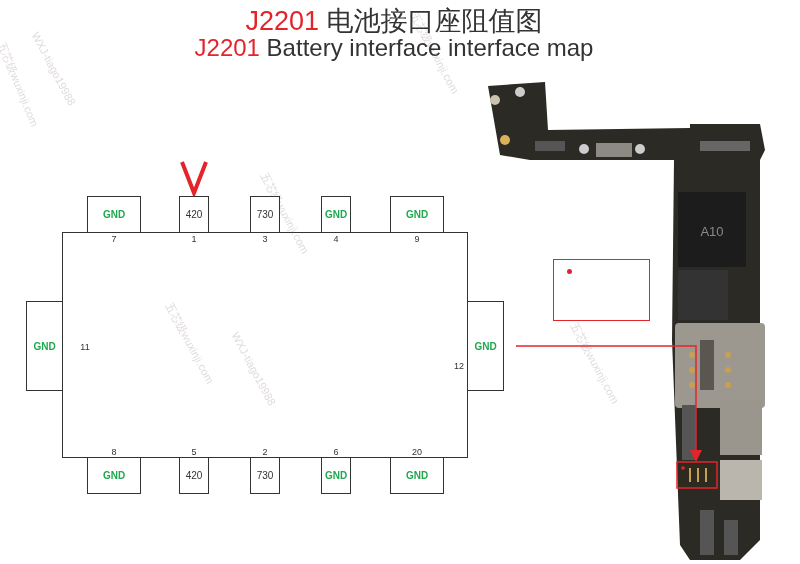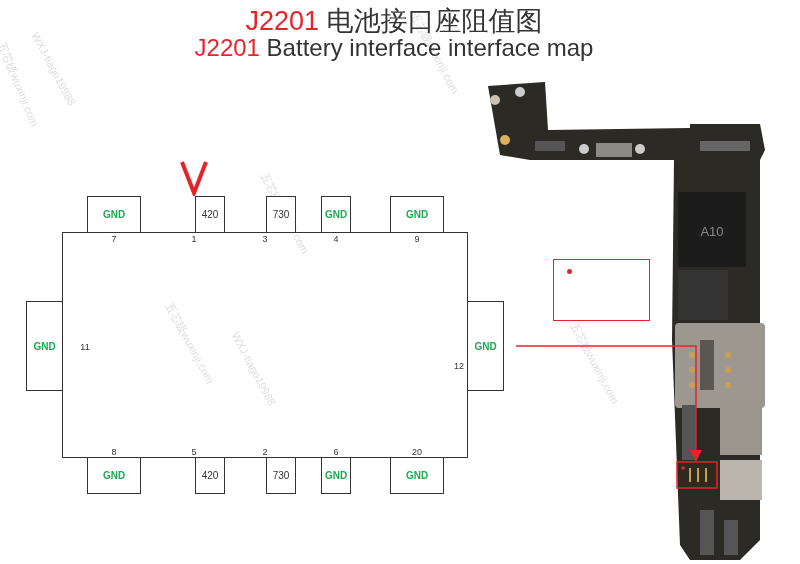--- a/index.html
+++ b/index.html
@@ -7,21 +7,21 @@
          font-family:"Liberation Sans", "DejaVu Sans", sans-serif; }
   .title1, .title2 { position:absolute; left:0; width:788px; text-align:center; white-space:nowrap; }
   .title1 { top:3px; font-size:27px; color:#333; }
   .title2 { top:34px; font-size:24px; color:#333; }
   .red { color:#e3242b; }
   .wm { position:absolute; color:#d9d2d2; font-size:11px; transform-origin:left top; white-space:nowrap; opacity:.8; }
   .body-rect { position:absolute; left:62px; top:232px; width:406px; height:226px; border:1.5px solid #333; box-sizing:border-box; }
   .pad { position:absolute; border:1.5px solid #333; background:#fff; box-sizing:border-box;
          display:flex; align-items:center; justify-content:center; font-size:10px; }
   .pad.gnd { color:#1fa84f; font-weight:bold; }
-  .pad.val { color:#333;margin-left:16px; }
+  .pad.val { color:#333; }
   .pinnum { position:absolute; font-size:9px; color:#333; width:30px; text-align:center; }
   .ref-box { position:absolute; left:553px; top:259px; width:97px; height:62px; border:1.5px solid #e3242b; box-sizing:border-box; }
   .ref-dot { position:absolute; left:567px; top:269px; width:5px; height:5px; border-radius:50%; background:#e3242b; }
   .board { position:absolute; }
 </style>
 </head>
 <body>
 
 <div class="wm" style="left:40px;top:30px;transform:rotate(62deg);">WXJ-tiago19988</div>
 <div class="wm" style="left:8px;top:40px;transform:rotate(68deg);">五芯级wuxinji.com</div>

